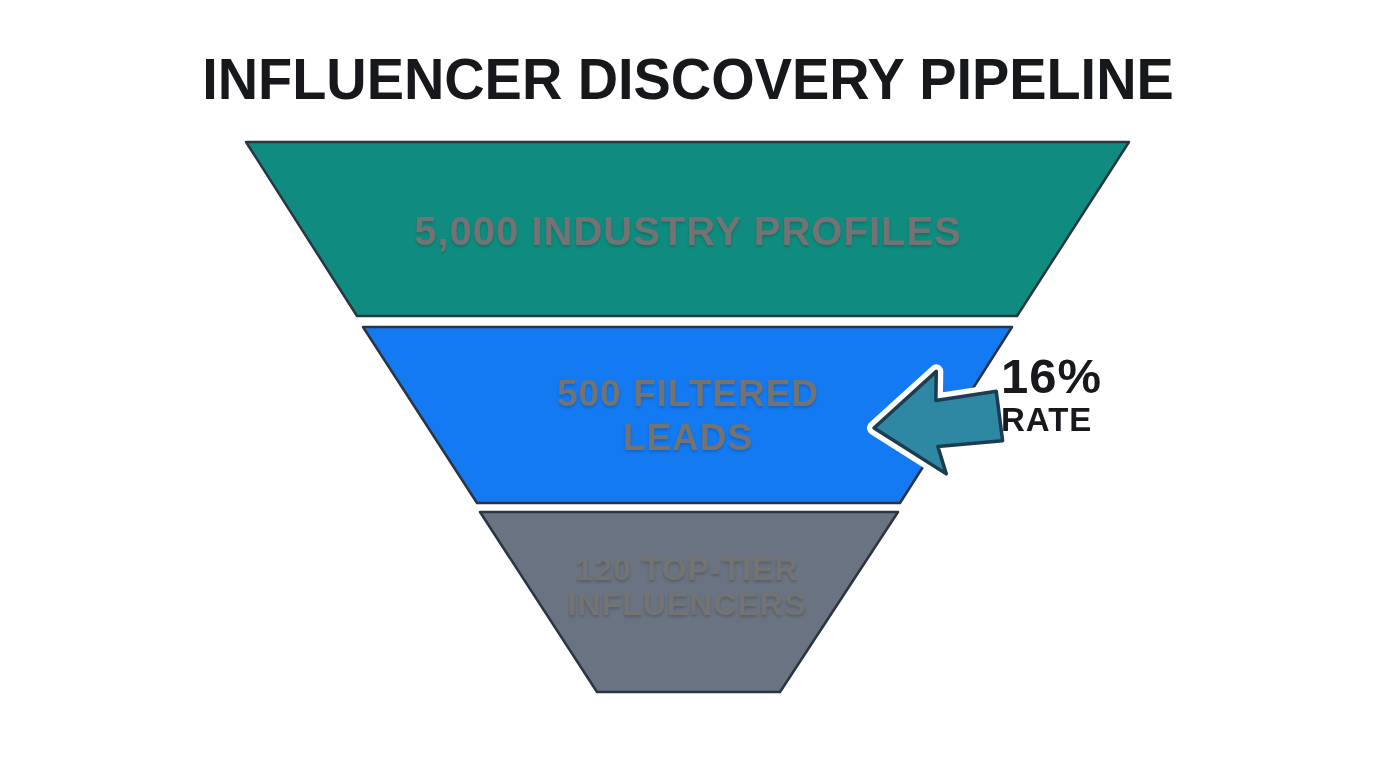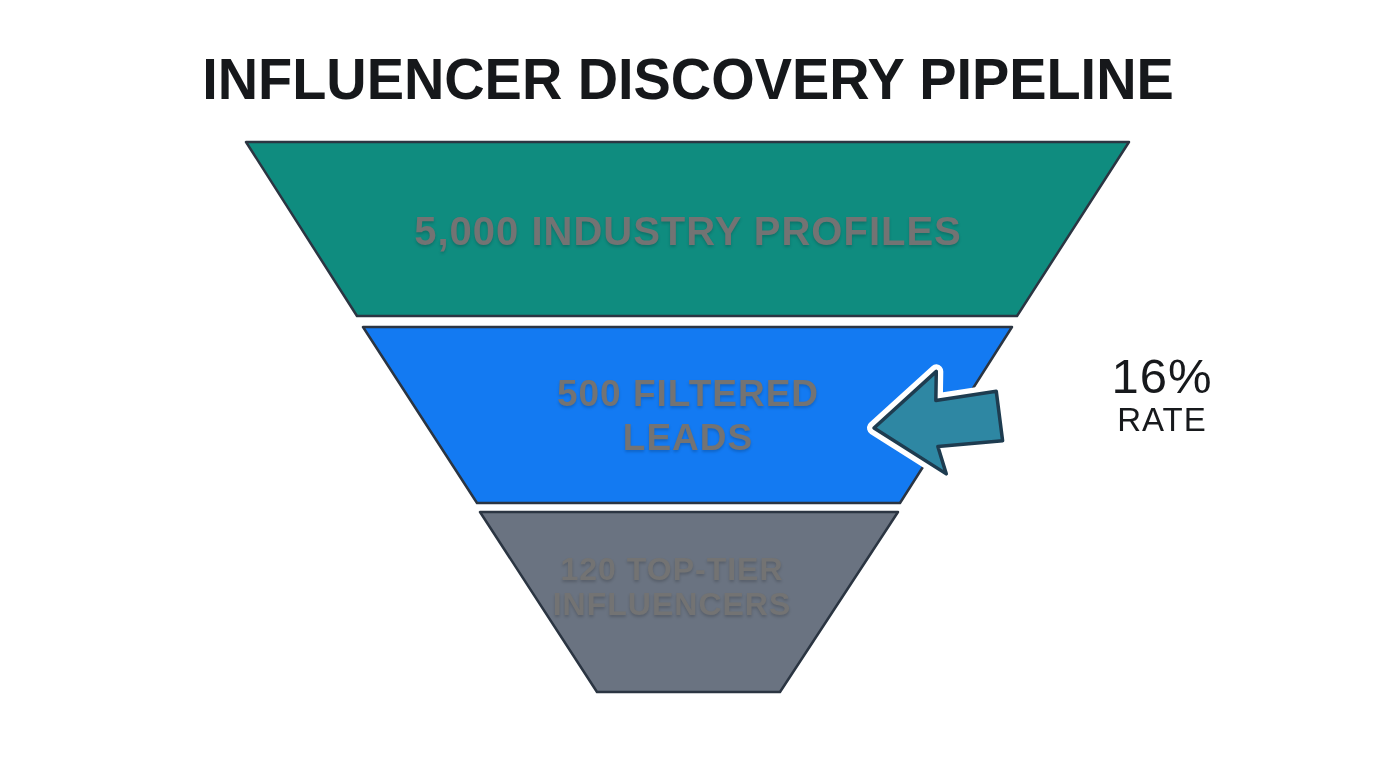--- a/index.html
+++ b/index.html
@@ -50,34 +50,34 @@
     line-height: 44px;
   }
   .label-tier2 {
     left: 438px;
     top: 372px;
     width: 500px;
     font-size: 37px;
     line-height: 44px;
   }
   .label-tier3 {
-    left: 422px;
+    left: 437px;
     top: 552px;
     width: 500px;
     font-size: 32px;
     line-height: 35px;
   }
   .annotation {
     position: absolute;
     left: 1001px;
     top: 351px;
     width: 322px;
-    text-align: center;
+    text-align: left;
     color: #17191c;
-    font-weight: 400;
+    font-weight: 700;
   }
   .annotation .big {
     display: block;
     font-size: 49px;
     line-height: 50px;
     letter-spacing: 1px;
   }
   .annotation .small {
     display: block;
     font-size: 33px;

